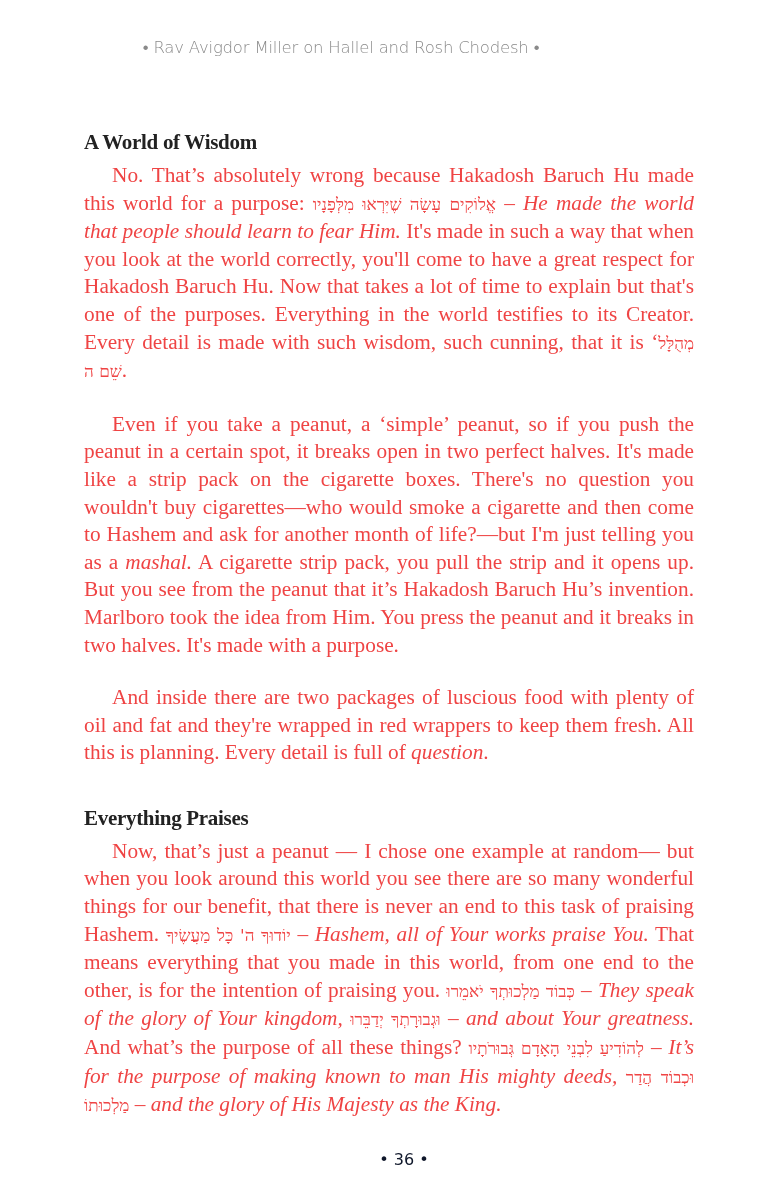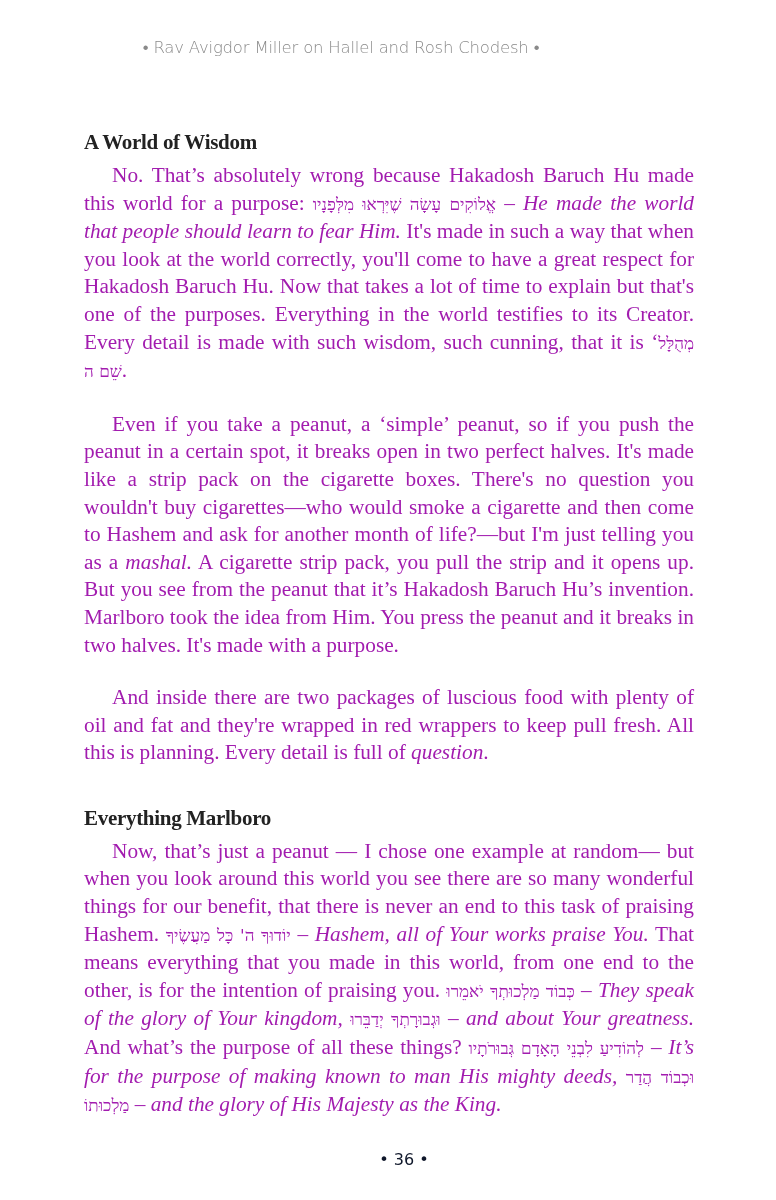--- a/index.html
+++ b/index.html
@@ -41,21 +41,21 @@
       line-height: 28px;
       color: #222;
       letter-spacing: -0.3px;
     }
     p.para {
       margin: 0;
       font-size: 21.3px;
       line-height: 27.6px;
       text-align: justify;
       text-indent: 28px;
-      color: #a21caf;
+      color: #ef4444;
       hyphens: manual;
     }
     p.para .it { font-style: italic; }
     p.para .heb {
       font-family: "DejaVu Serif", "Liberation Serif", serif;
       font-size: 17px;
       direction: rtl;
       unicode-bidi: isolate;
       font-style: normal;
     }
@@ -79,21 +79,21 @@
 <body>
 
 <div class="running-header">• Rav Avigdor Miller on Hallel and Rosh Chodesh •</div>
 
 <div class="text-block">
   <div class="h1-wrap">
     <h2 class="section-heading">A World of Wisdom</h2>
   </div>
   <p class="para p1"><span>No. That’s absolutely wrong because Hakadosh Baruch Hu made this world for a purpose: </span><span class="heb" dir="rtl">אֱלוֹקִים עָשָׂה שֶׁיִּרְאוּ מִלְּפָנָיו</span><span> – </span><span class="it">He made the world that people should learn to fear Him.</span><span> It's made in such a way that when you look at the world correctly, you'll come to have a great re­spect for Hakadosh Baruch Hu. Now that takes a lot of time to explain but that's one of the purposes. Everything in the world testifies to its Creator. Every detail is made with such wisdom, such cunning, that it is ‘</span><span class="heb" dir="rtl">מְהֻלָּל שֵׁם ה</span><span>.</span></p>
   <p class="para p2"><span>Even if you take a peanut, a ‘simple’ peanut, so if you push the peanut in a certain spot, it breaks open in two perfect halves. It's made like a strip pack on the cigarette boxes. There's no question you wouldn't buy cigarettes—who would smoke a cigarette and then come to Hashem and ask for another month of life?—but I'm just tell­ing you as a </span><span class="it">mashal.</span><span> A cigarette strip pack, you pull the strip and it opens up. But you see from the peanut that it’s Hakadosh Baruch Hu’s invention. Marlboro took the idea from Him. You press the peanut and it breaks in two halves. It's made with a purpose.</span></p>
-  <p class="para p3"><span>And inside there are two packages of luscious food with plenty of oil and fat and they're wrapped in red wrappers to keep pull fresh. All this is planning. Every detail is full of </span><span class="it">question</span><span>.</span></p>
+  <p class="para p3"><span>And inside there are two packages of luscious food with plenty of oil and fat and they're wrapped in red wrappers to keep them fresh. All this is planning. Every detail is full of </span><span class="it">question</span><span>.</span></p>
 
   <div class="h2-wrap">
-    <h2 class="section-heading">Everything Marlboro</h2>
+    <h2 class="section-heading">Everything Praises</h2>
   </div>
   <p class="para"><span>Now, that’s just a peanut — I chose one example at random— but when you look around this world you see there are so many won­derful things for our benefit, that there is never an end to this task of praising Hashem. </span><span class="heb" dir="rtl">יוֹדוּךָ ה' כָּל מַעֲשֶׂיךָ</span><span> – </span><span class="it">Hashem, all of Your works praise You.</span><span>  That means everything that you made in this world, from one end to the other, is for the intention of praising you. </span><span class="heb" dir="rtl">כְּבוֹד מַלְכוּתְךָ יֹאמֵרוּ</span><span> – </span><span class="it">They speak of the glory of Your kingdom,</span><span> </span><span class="heb" dir="rtl">וּגְבוּרָתְךָ יְדַבֵּרוּ</span><span> – </span><span class="it">and about Your greatness.</span><span> And what’s the purpose of all these things? </span><span class="heb" dir="rtl">לְהוֹדִיעַ לִבְנֵי הָאָדָם גְּבוּרֹתָיו</span><span> – </span><span class="it">It’s for the purpose of making known to man His mighty deeds,</span><span> </span><span class="heb" dir="rtl">וּכְבוֹד הֲדַר מַלְכוּתוֹ</span><span> – </span><span class="it">and the glory of His Majesty as the King.</span></p>
 </div>
 
 <div class="page-number">• 36 •</div>
 
 </body></html>

